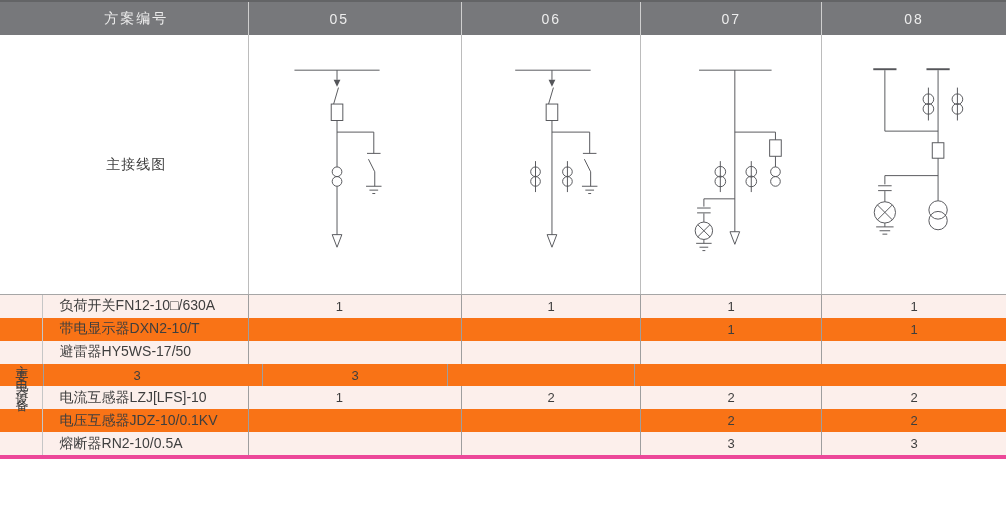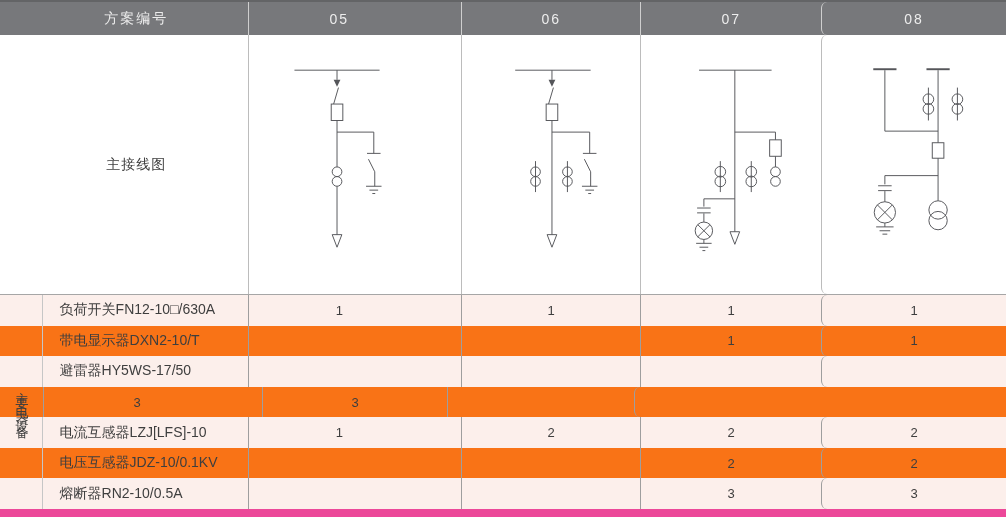--- a/index.html
+++ b/index.html
@@ -6,42 +6,42 @@
   html,body { width: 1006px; height: 522px; background: #ffffff; }
   body { font-family: "Liberation Sans", sans-serif; color: #3e3e3e; }
 
   .table { width: 1006px; height: 521px; border-top: 2px solid #636466; }
 
   
   .c0 { width: 256px; padding-left: 24px; }
   .c1 { width: 187px; }
   .c2 { width: 185px; margin-left: 32px; }
   .c3 { width: 187px; }
-  .c4 { width: 191px; border-radius: 6px; }
+  .c4 { width: 191px; }
 
   
   .header-row { display: flex; height: 33px; background: #77787b; }
   .hcell {
     display: flex; align-items: center; justify-content: center;
     color: #ededed; font-size: 14px; letter-spacing: 2px;
   }
   .hcell + .hcell { border-left: 1px solid #cfcfcf; }
 
   
   .diagram-row { display: flex; height: 260px; background: #fff; border-bottom: 1px solid #a6a6a6; }
   .dcell { height: 100%; }
   .dcell + .dcell { border-left: 1px solid #bcbcbc; }
   .diagram-label {
     display: flex; align-items: center; justify-content: center;
     font-size: 14px; letter-spacing: 1px; color: #3e3e3e; text-align: center;
   }
   .dcell svg { display: block; width: 100%; height: 100%; }
 
   
-  .equip { position: relative; height: 222px; display: flex; flex-direction: column; border-bottom: 8px solid #ec4899; }
+  .equip { position: relative; height: 164px; display: flex; flex-direction: column; border-bottom: 4px solid #ec4899; }
   .erow { display: flex; flex: 1; background: #f97316; }
   .erow.pink { background: #fcefeb; }
   .cell-spacer { width: 43px; }
   .cell-name {
     width: 213px; border-left: 1px solid #c6c6c6;
     display: flex; align-items: center; padding-left: 17px;
     font-size: 14px; color: #3e3e3e; white-space: nowrap;
   }
   .cell-val {
     display: flex; align-items: center; justify-content: center;

